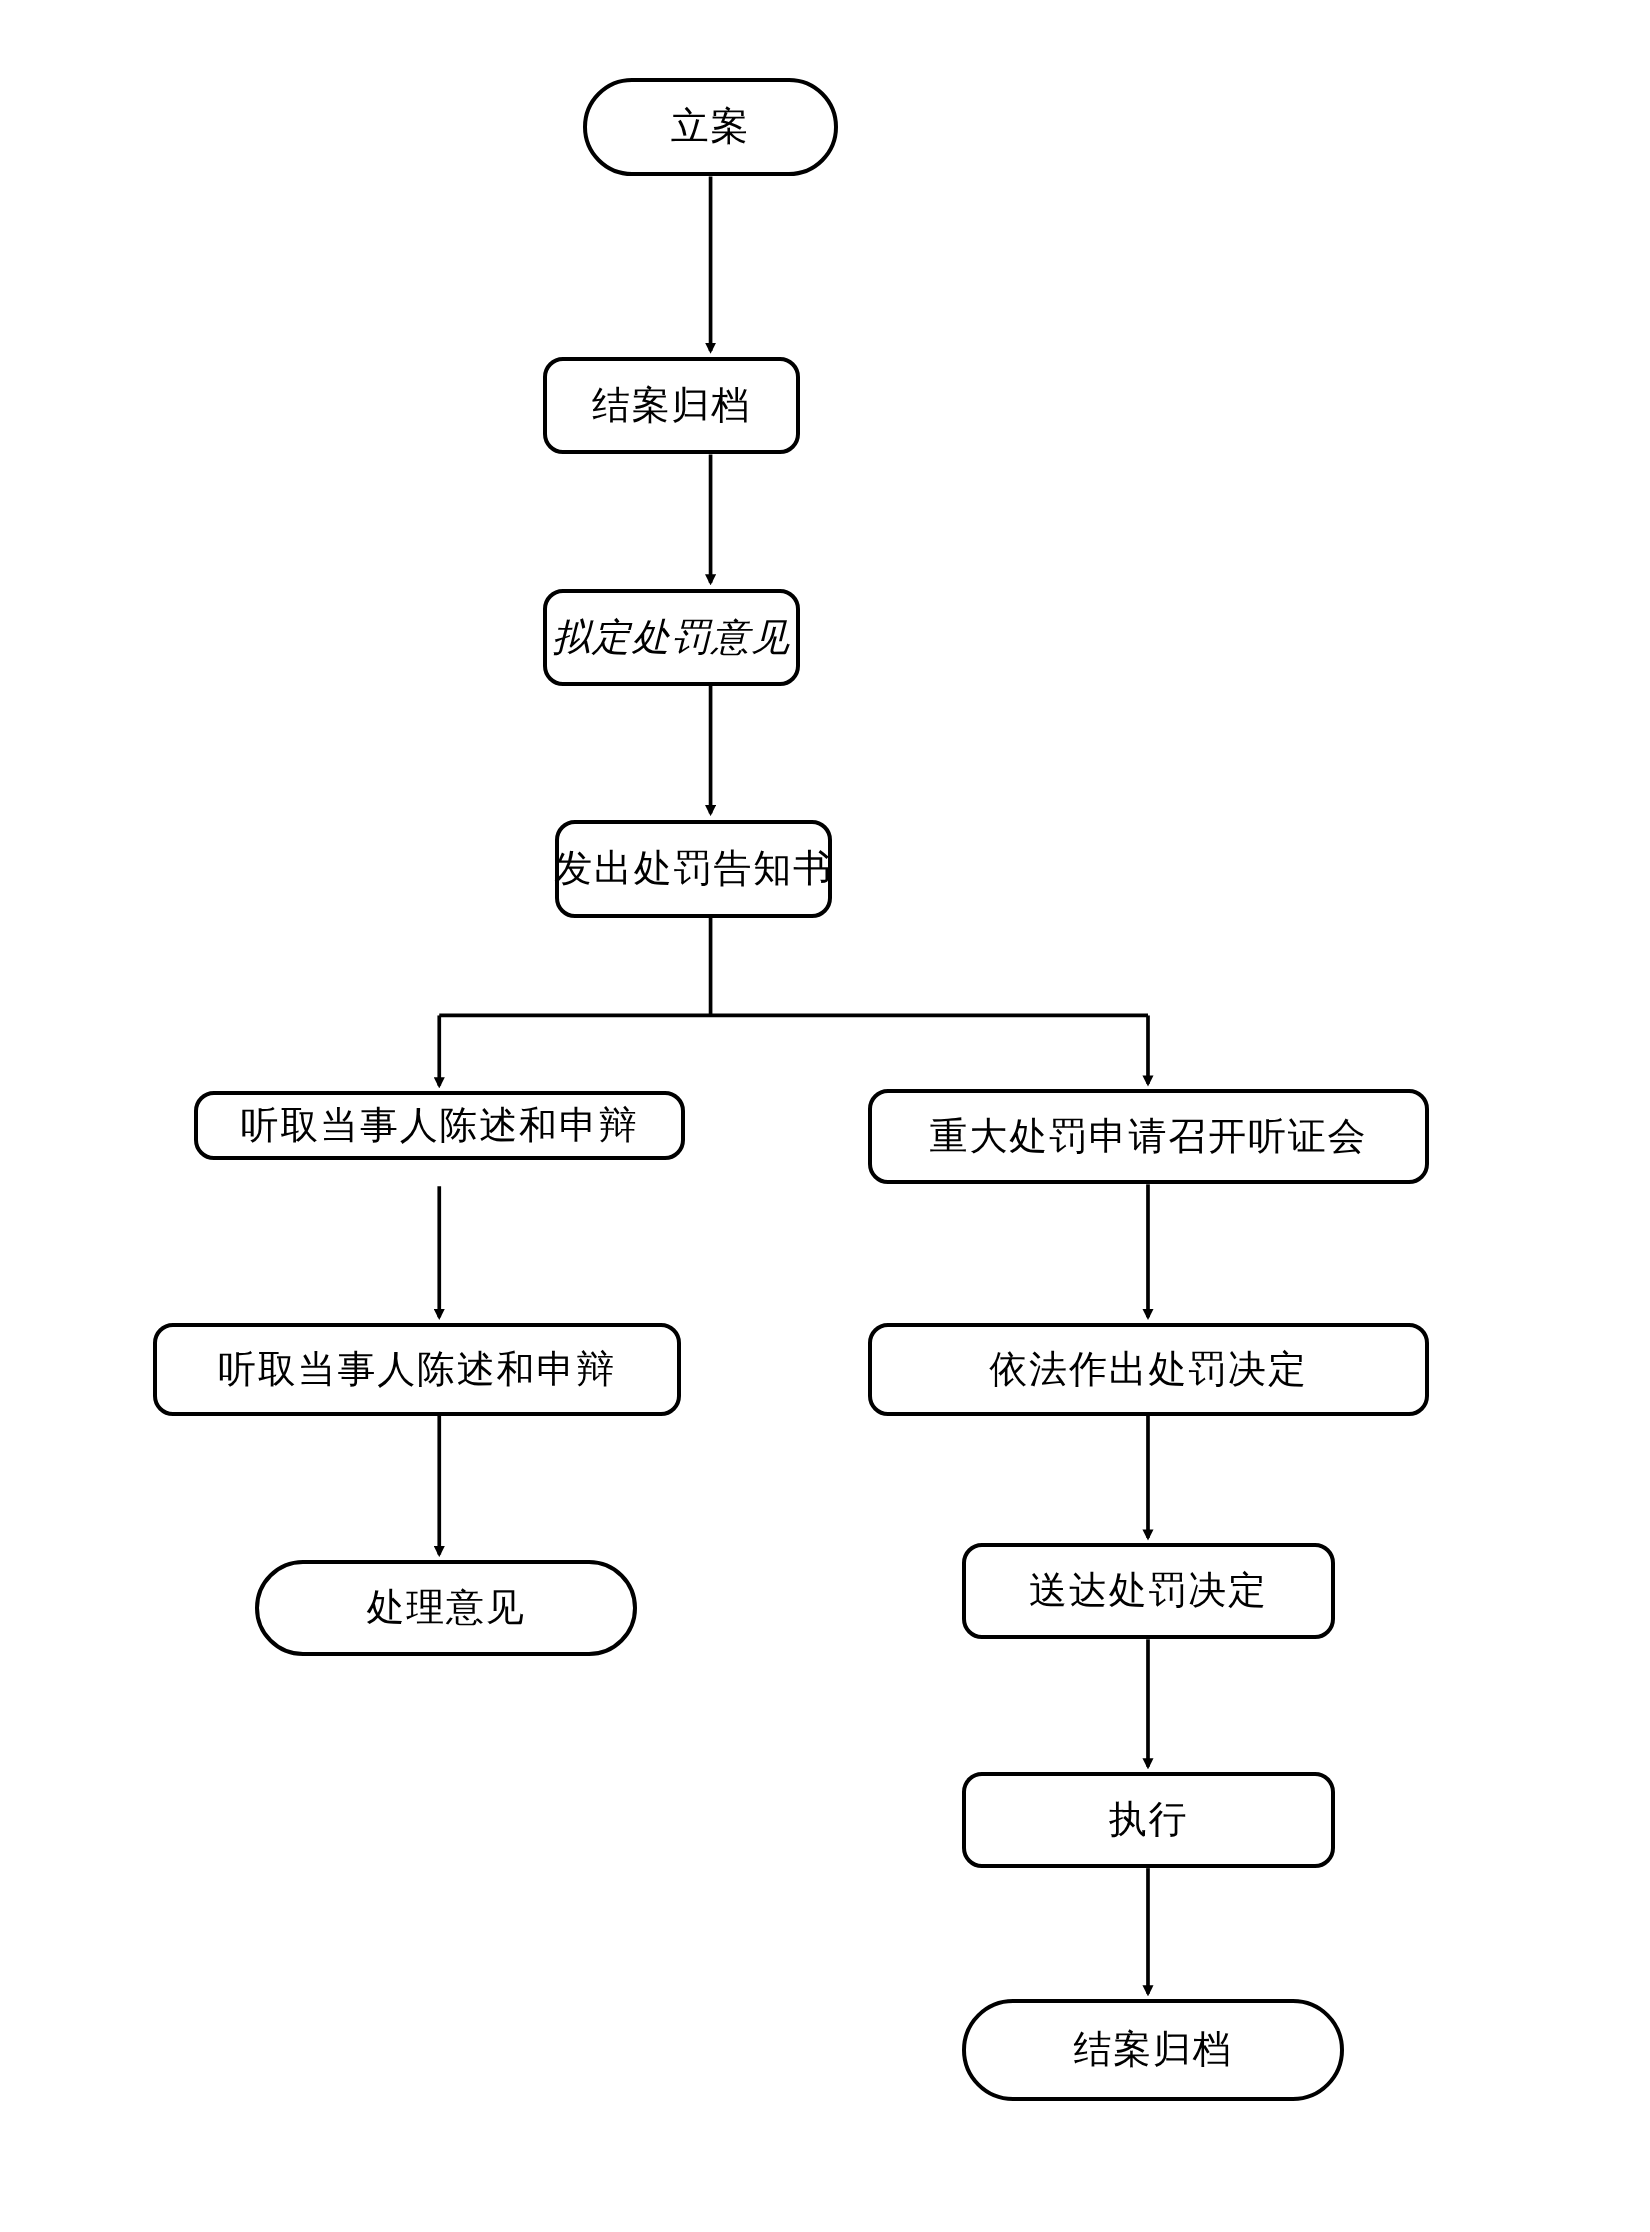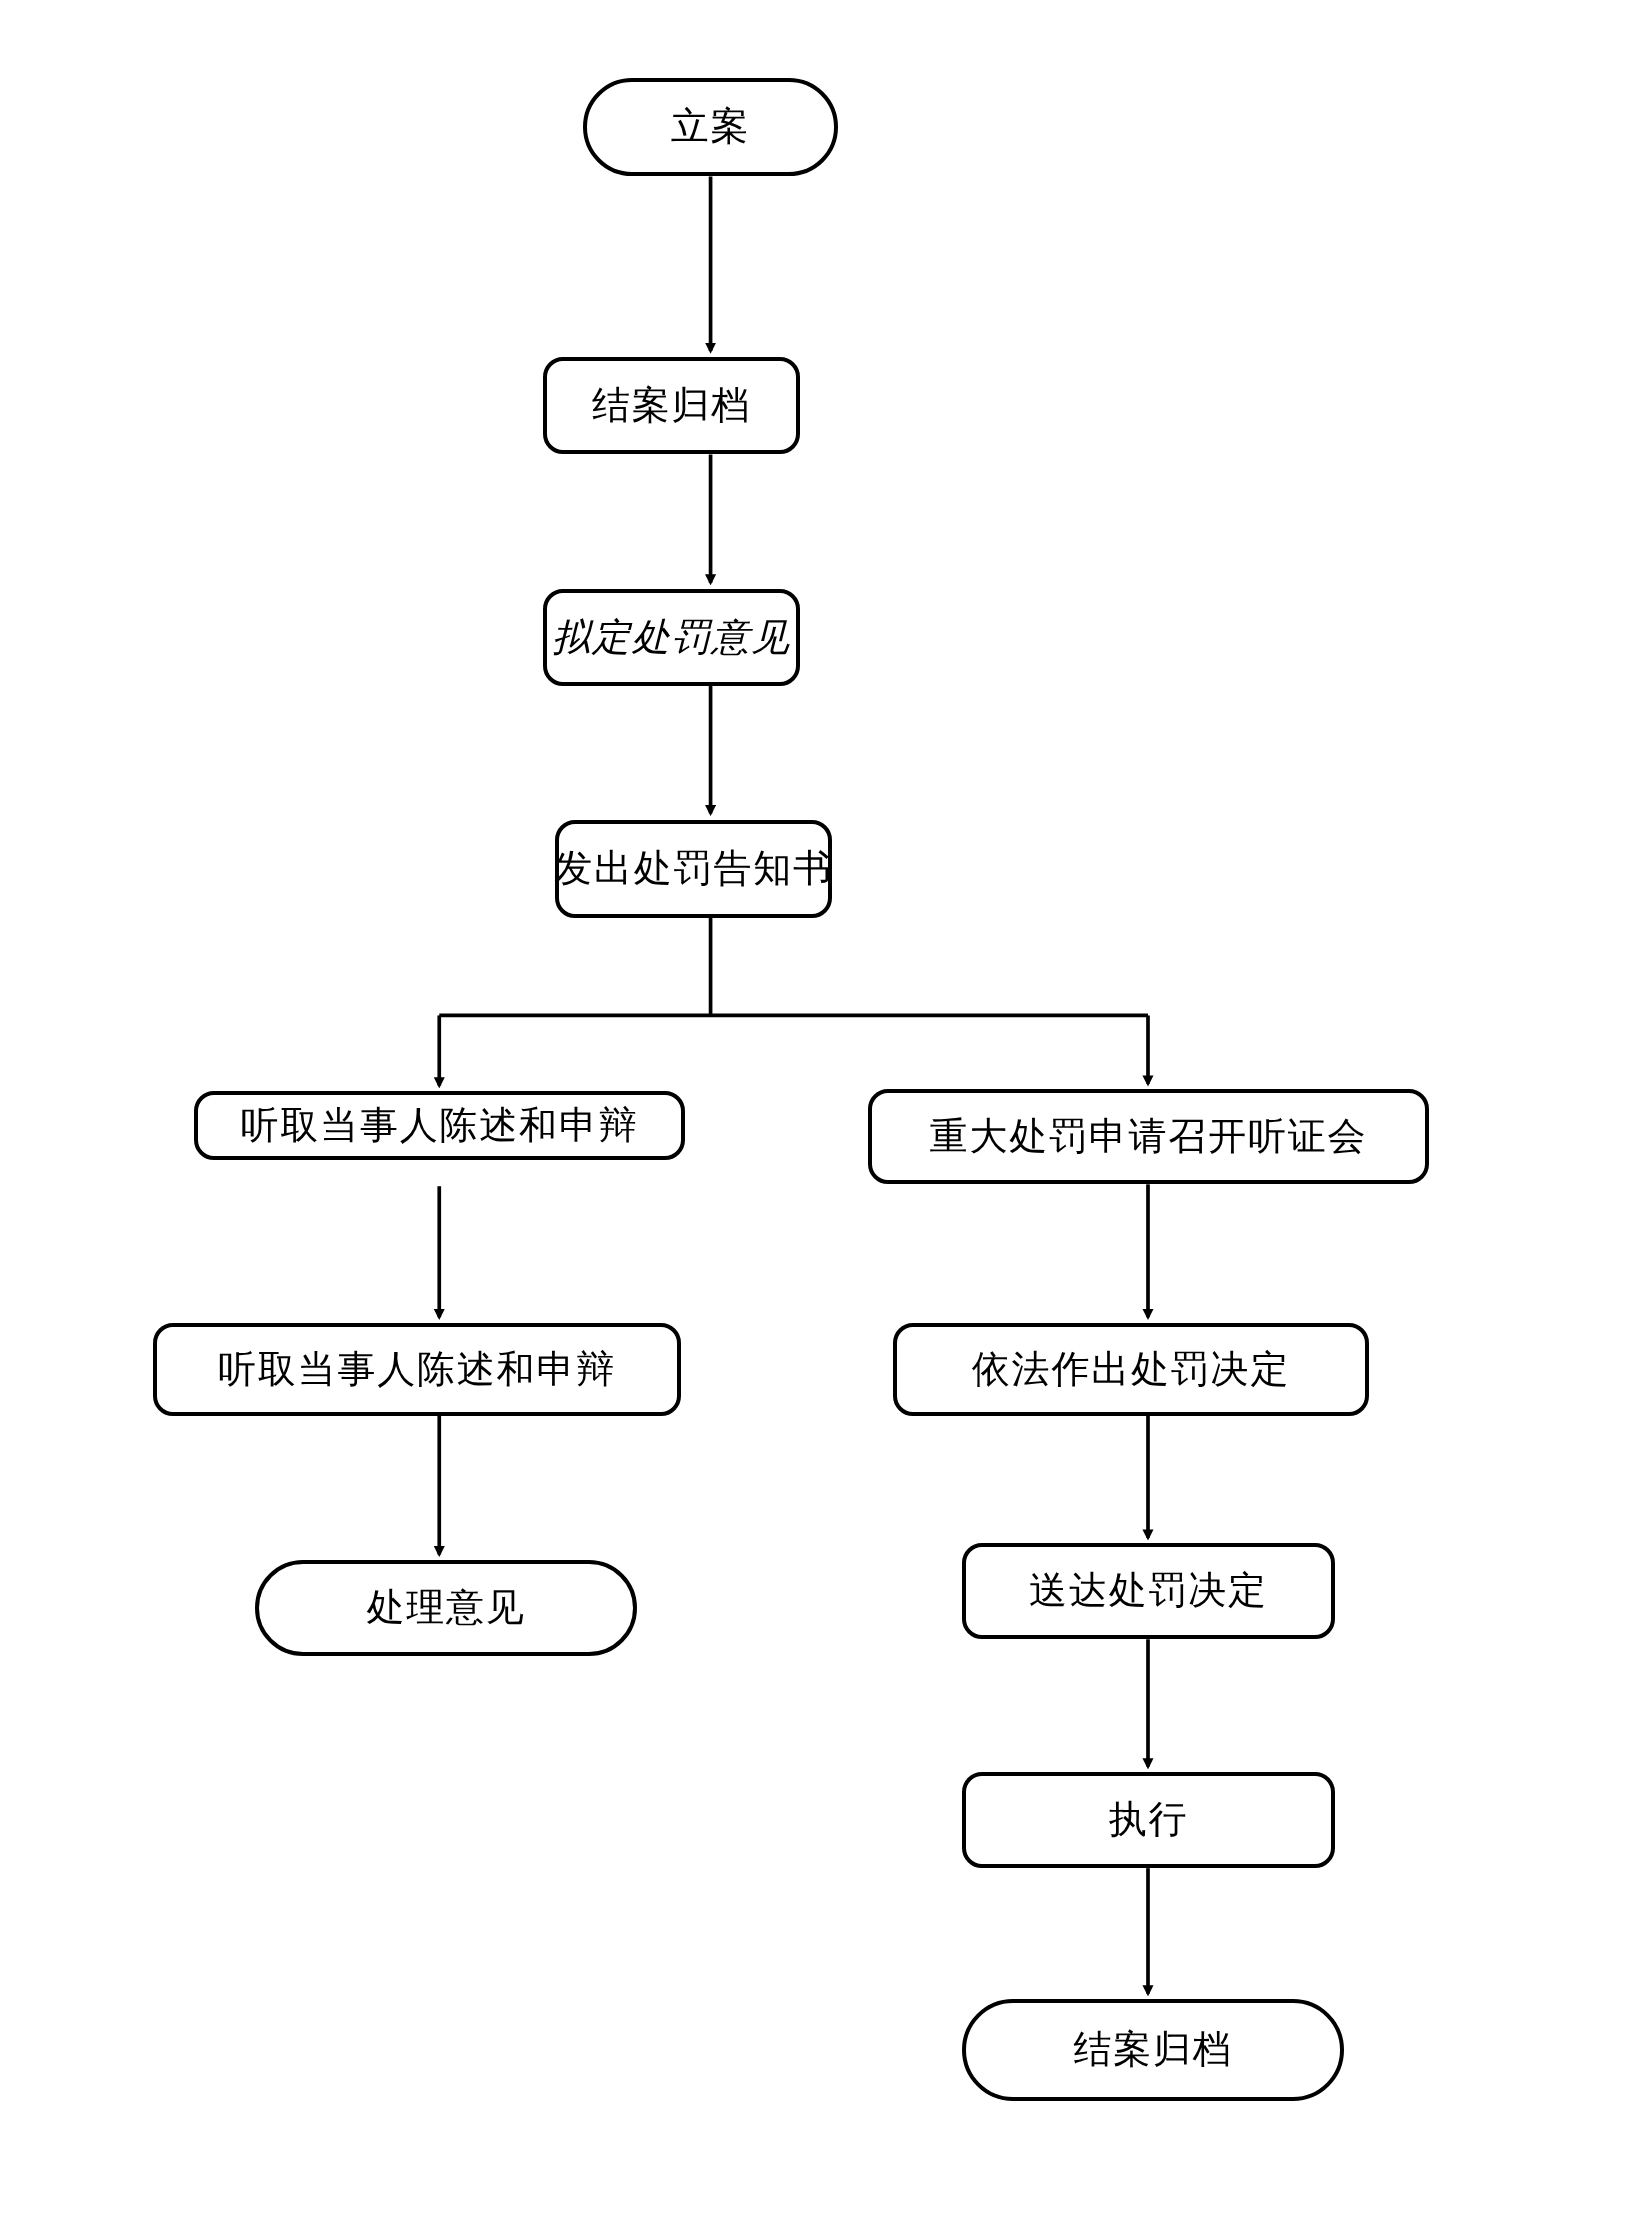--- a/index.html
+++ b/index.html
@@ -106,21 +106,21 @@
   </div>
 
   <div class="node node-process" style="left:868px; top:1089px; width:561px; height:95px;">
     <span class="node-label">重大处罚申请召开听证会</span>
   </div>
 
   <div class="node node-process" style="left:153px; top:1323px; width:528px; height:93px;">
     <span class="node-label">听取当事人陈述和申辩</span>
   </div>
 
-  <div class="node node-process" style="left:868px; top:1323px; width:476px; height:93px;margin-left:25px;">
+  <div class="node node-process" style="left:868px; top:1323px; width:561px; height:93px;">
     <span class="node-label">依法作出处罚决定</span>
   </div>
 
   <div class="node node-terminal" style="left:255px; top:1560px; width:382px; height:96px;">
     <span class="node-label">处理意见</span>
   </div>
 
   <div class="node node-process" style="left:962px; top:1543px; width:373px; height:96px;">
     <span class="node-label">送达处罚决定</span>
   </div>

